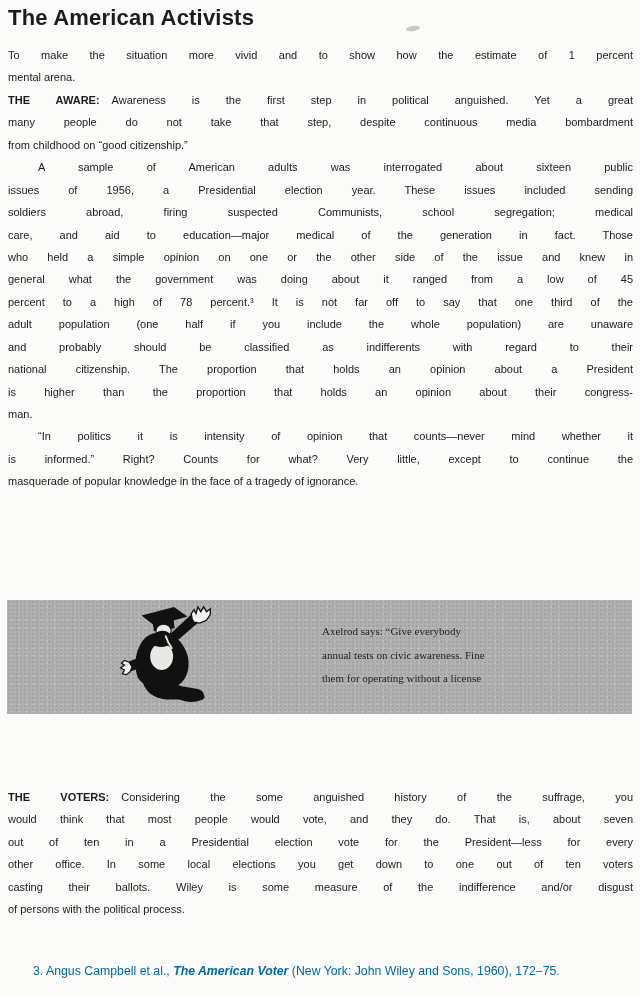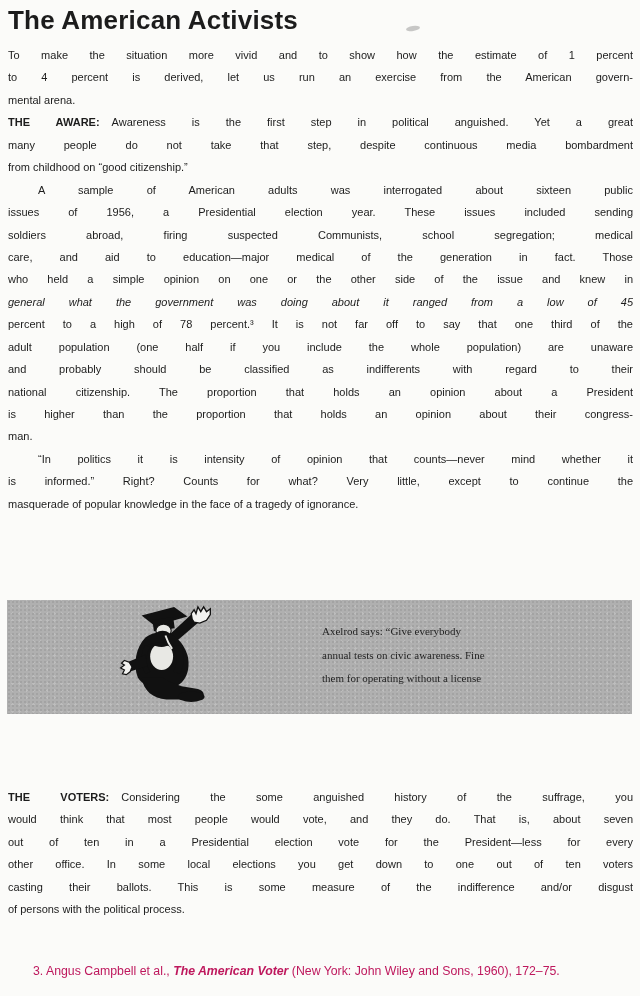--- a/index.html
+++ b/index.html
@@ -8,21 +8,21 @@
     background:#e9e9e7;
     font-family:"Liberation Sans",sans-serif;
   }
   .page{
     position:relative;width:640px;height:996px;overflow:hidden;
     background:#fbfbf9;color:#1c1c1c;
   }
   
   .title{
     position:absolute;left:8px;top:5px;
-    font-size:26px;font-weight:bold;letter-spacing:.2px;
+    font-size:22px;font-weight:bold;letter-spacing:.2px;
     font-family:"Liberation Sans",sans-serif;
   }
   
   .body-block{
     position:absolute;left:8px;width:625px;
     font-size:11px;line-height:22.45px;
     font-family:"Liberation Sans",sans-serif;
   }
   #aware-block{top:44px;}
   #voters-block{top:786px;}
@@ -49,21 +49,21 @@
     position:absolute;left:315px;top:20px;width:300px;
     font-family:"Liberation Serif",serif;
     font-size:11px;line-height:23.5px;color:#1f1f1f;
   }
   .figure-wrap{
     position:absolute;left:105px;top:5px;width:105px;height:105px;
   }
   
   .footnote{
     position:absolute;left:33px;top:964px;width:600px;
-    font-size:12.3px;line-height:15px;color:#be185d;
+    font-size:12.3px;line-height:15px;color:#0369a1;
     font-family:"Liberation Sans",sans-serif;
   }
   .footnote .book-title{font-style:italic;font-weight:600;}
   
   .smudge{
     position:absolute;left:406px;top:26px;width:14px;height:5px;
     background:#9d9d9d;opacity:.55;border-radius:50%;
     transform:rotate(-8deg);
   }
 </style>
@@ -72,35 +72,34 @@
 
 <div class="page">
 
   <div class="smudge"></div>
 
   <div class="title">The American Activists</div>
 
   <div class="body-block" id="aware-block">
     <p>
       <span class="line" style="display: block;">To make the situation more vivid and to show how the estimate of 1 percent</span>
-      <span class="line" style="display: block;">to 4 percent is derived, let us run an exercise from the American govern-</span>
       <span class="line end" style="display: block;">mental arena.</span>
     </p>
     <p>
       <span class="line" style="display: block;"><span class="lead">THE AWARE:</span><span>Awareness is the first step in political anguished. Yet a great</span></span>
       <span class="line" style="display: block;">many people do not take that step, despite continuous media bombardment</span>
       <span class="line end" style="display: block;">from childhood on “good citizenship.”</span>
     </p>
     <p>
       <span class="line indent" style="display: block;">A sample of American adults was interrogated about sixteen public</span>
       <span class="line" style="display: block;">issues of 1956, a Presidential election year. These issues included sending</span>
       <span class="line" style="display: block;">soldiers abroad, firing suspected Communists, school segregation; medical</span>
       <span class="line" style="display: block;">care, and aid to education—major medical of the generation in fact. Those</span>
       <span class="line" style="display: block;">who held a simple opinion on one or the other side of the issue and knew in</span>
-      <span class="line" style="display: block; font-style: italic;">general what the government was doing about it ranged from a low of 45</span>
+      <span class="line" style="display: block;">general what the government was doing about it ranged from a low of 45</span>
       <span class="line" style="display: block;">percent to a high of 78 percent.³ It is not far off to say that one third of the</span>
       <span class="line" style="display: block;">adult population (one half if you include the whole population) are unaware</span>
       <span class="line" style="display: block;">and probably should be classified as indifferents with regard to their</span>
       <span class="line" style="display: block;">national citizenship. The proportion that holds an opinion about a President</span>
       <span class="line" style="display: block;">is higher than the proportion that holds an opinion about their congress-</span>
       <span class="line end" style="display: block;">man.</span>
     </p>
     <p>
       <span class="line indent" style="display: block;">“In politics it is intensity of opinion that counts—never mind whether it</span>
       <span class="line" style="display: block;">is informed.” Right? Counts for what? Very little, except to continue the</span>
@@ -146,21 +145,21 @@
       <div>them for operating without a license</div>
     </div>
   </div>
 
   <div class="body-block" id="voters-block">
     <p>
       <span class="line" style="display: block;"><span class="lead">THE VOTERS:</span><span>Considering the some anguished history of the suffrage, you</span></span>
       <span class="line" style="display: block;">would think that most people would vote, and they do. That is, about seven</span>
       <span class="line" style="display: block;">out of ten in a Presidential election vote for the President—less for every</span>
       <span class="line" style="display: block;">other office. In some local elections you get down to one out of ten voters</span>
-      <span class="line" style="display: block;">casting their ballots. This is some measure of the indifference and/or disgust</span>
+      <span class="line" style="display: block;">casting their ballots. Wiley is some measure of the indifference and/or disgust</span>
       <span class="line end" style="display: block;">of persons with the political process.</span>
     </p>
   </div>
 
   <div class="footnote">
     <span>3. Angus Campbell et al., </span><span class="book-title">The American Voter</span><span> (New York: John Wiley and Sons, 1960), 172–75.</span>
   </div>
 
 </div>
 

